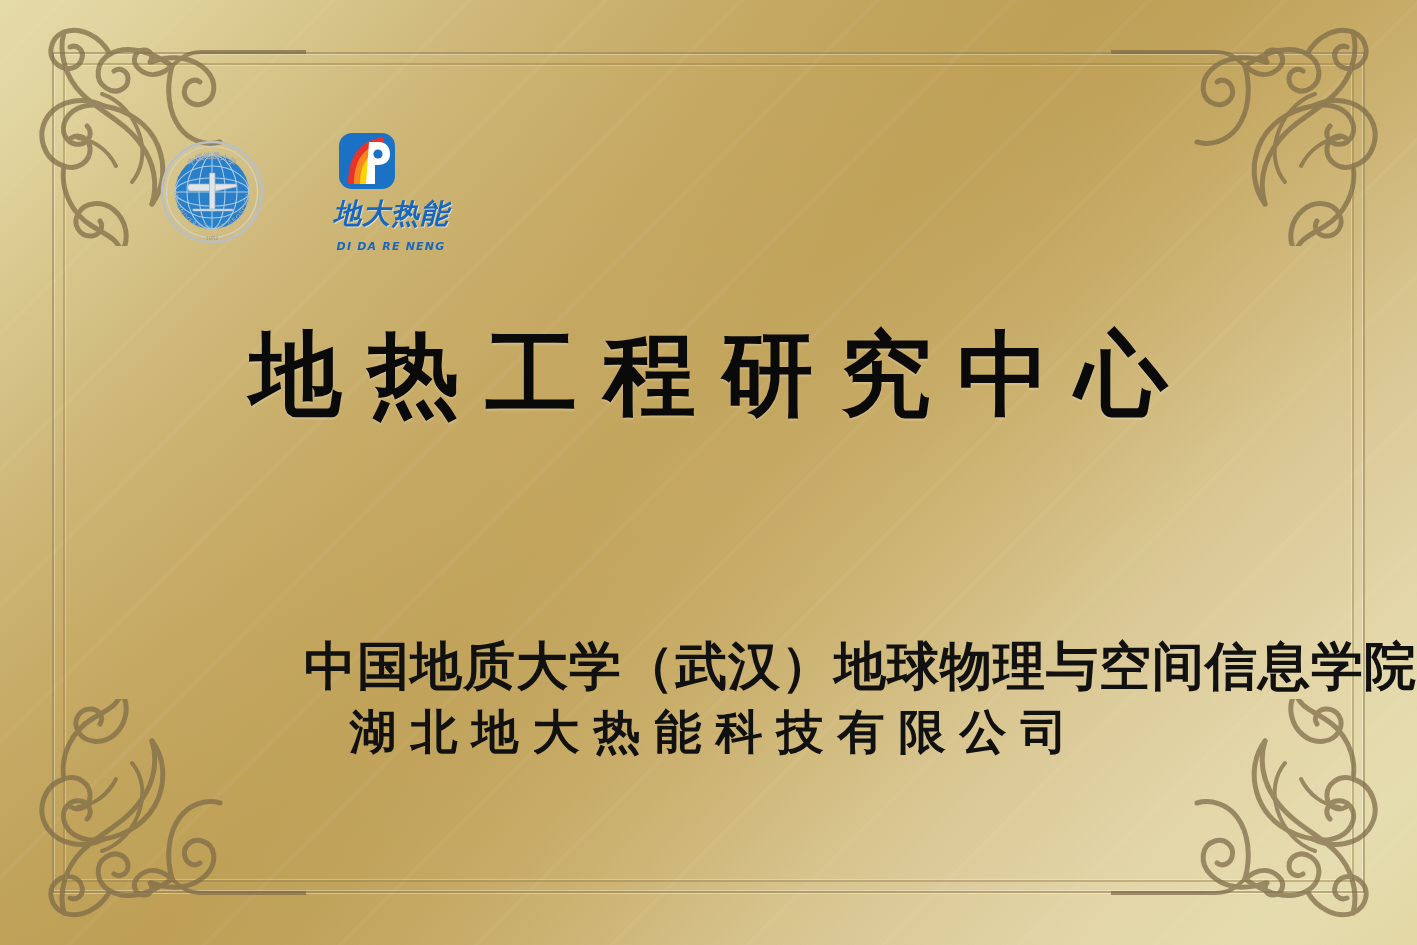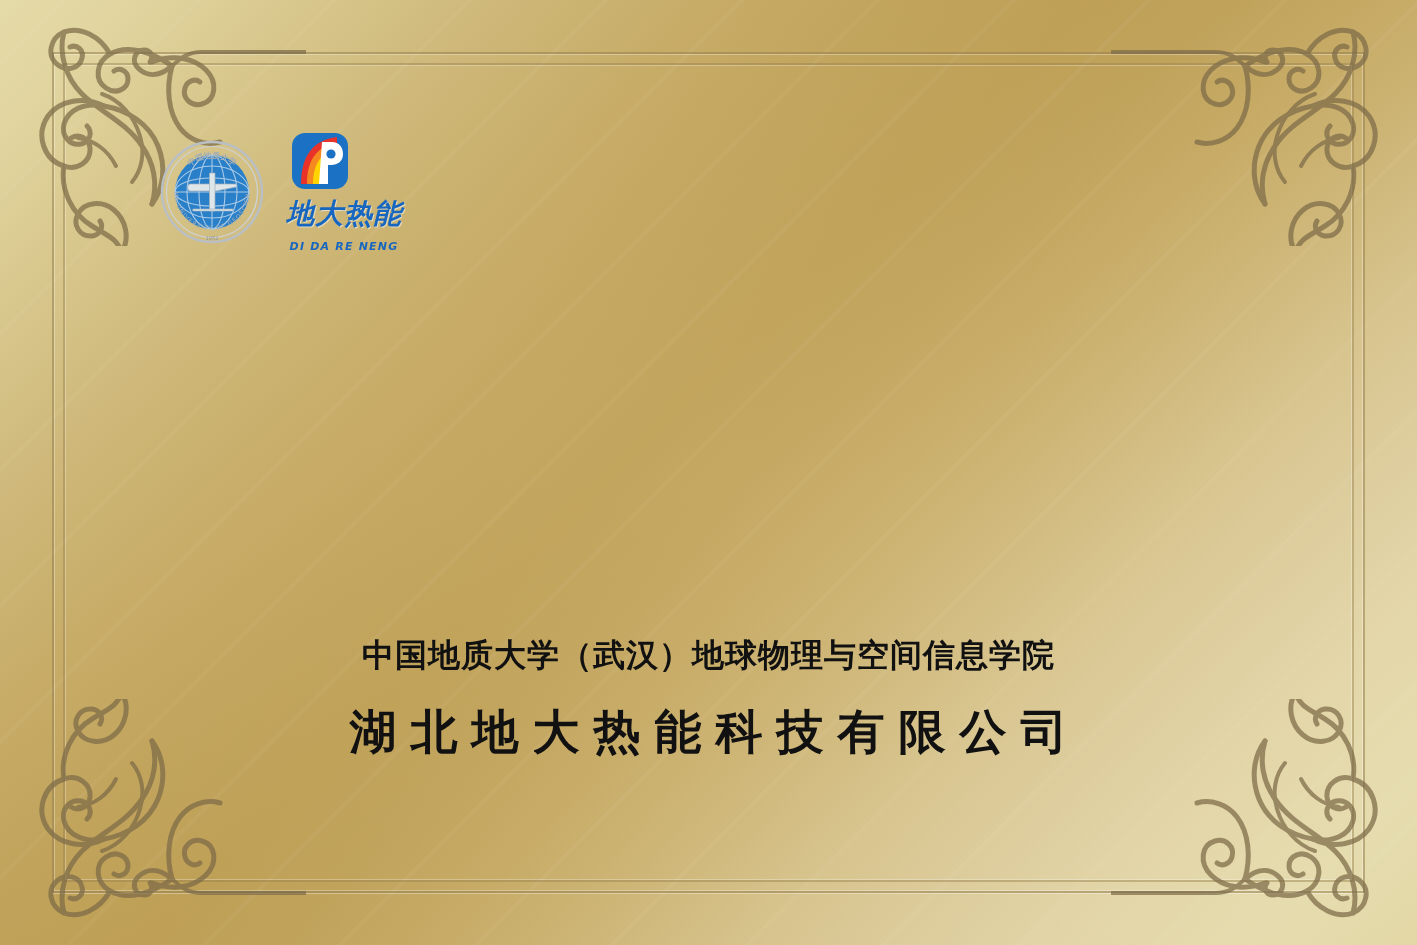--- a/index.html
+++ b/index.html
@@ -57,37 +57,37 @@
   .c-tl{left:6px;top:6px;}
   .c-tr{right:6px;top:6px;transform:scaleX(-1);}
   .c-bl{left:6px;bottom:6px;transform:scaleY(-1);}
   .c-br{right:6px;bottom:6px;transform:scale(-1,-1);}
   .corner svg{display:block;width:100%;height:100%;}
   .corner path{fill:none;stroke:#7d6b48;stroke-linecap:round;stroke-linejoin:round;}
 
   
   #logos{position:absolute;left:160px;top:132px;display:flex;align-items:center;gap:22px;}
   #seal{position:relative;width:104px;height:104px;}
-  #brand{display:flex;flex-direction:column;align-items:center;gap:10px;}
+  #brand{display:flex;flex-direction:column;align-items:center;gap:10px;margin-left:47px;}
   #brandmark{width:58px;height:58px;margin-left:-48px;}
   #brandrow{display:flex;align-items:flex-end;}
   #brandcn{font-size:28px;font-weight:bold;font-style:italic;color:#1767c0;letter-spacing:1px;
            line-height:1;text-shadow:1px 1px 0 rgba(255,255,255,.5);}
   #brandpy{font-size:11px;font-weight:bold;font-style:italic;color:#1767c0;letter-spacing:1.2px;line-height:1;margin-top:3px;}
 
   
   #title{
     position:absolute;left:0;right:0;top:327px;text-align:center;
     font-size:92px;font-weight:bold;color:#0a0a0a;letter-spacing:26px;
     text-indent:26px;line-height:1.05;
     text-shadow:0 2px 2px rgba(255,255,255,.22);
   }
   #sub1{
-    position:absolute;left:0;right:0;top:638px;text-align:center;
-    font-size:32px;font-weight:bold;color:#111;letter-spacing:1px;line-height:1.1;
+    position:absolute;left:0;right:0;top:638px;text-align:right;
+    font-size:52px;font-weight:bold;color:#111;letter-spacing:1px;line-height:1.1;
   }
   #sub2{
     position:absolute;left:0;right:0;top:705px;text-align:center;
     font-size:47px;font-weight:bold;color:#111;letter-spacing:14px;text-indent:14px;line-height:1.15;
   }
 </style>
 </head>
 <body>
 
 <div id="plaque">
@@ -244,16 +244,17 @@
         </svg>
       </div>
       <div id="brandrow">
         <span id="brandcn">地大热能</span>
       </div>
       <div id="brandpy">DI DA RE NENG</div>
     </div>
 
   </div>
 
+  <div id="title">地热工程研究中心</div>
   <div id="sub1">中国地质大学（武汉）地球物理与空间信息学院</div>
   <div id="sub2">湖北地大热能科技有限公司</div>
 
 </div>
 
 </body></html>

